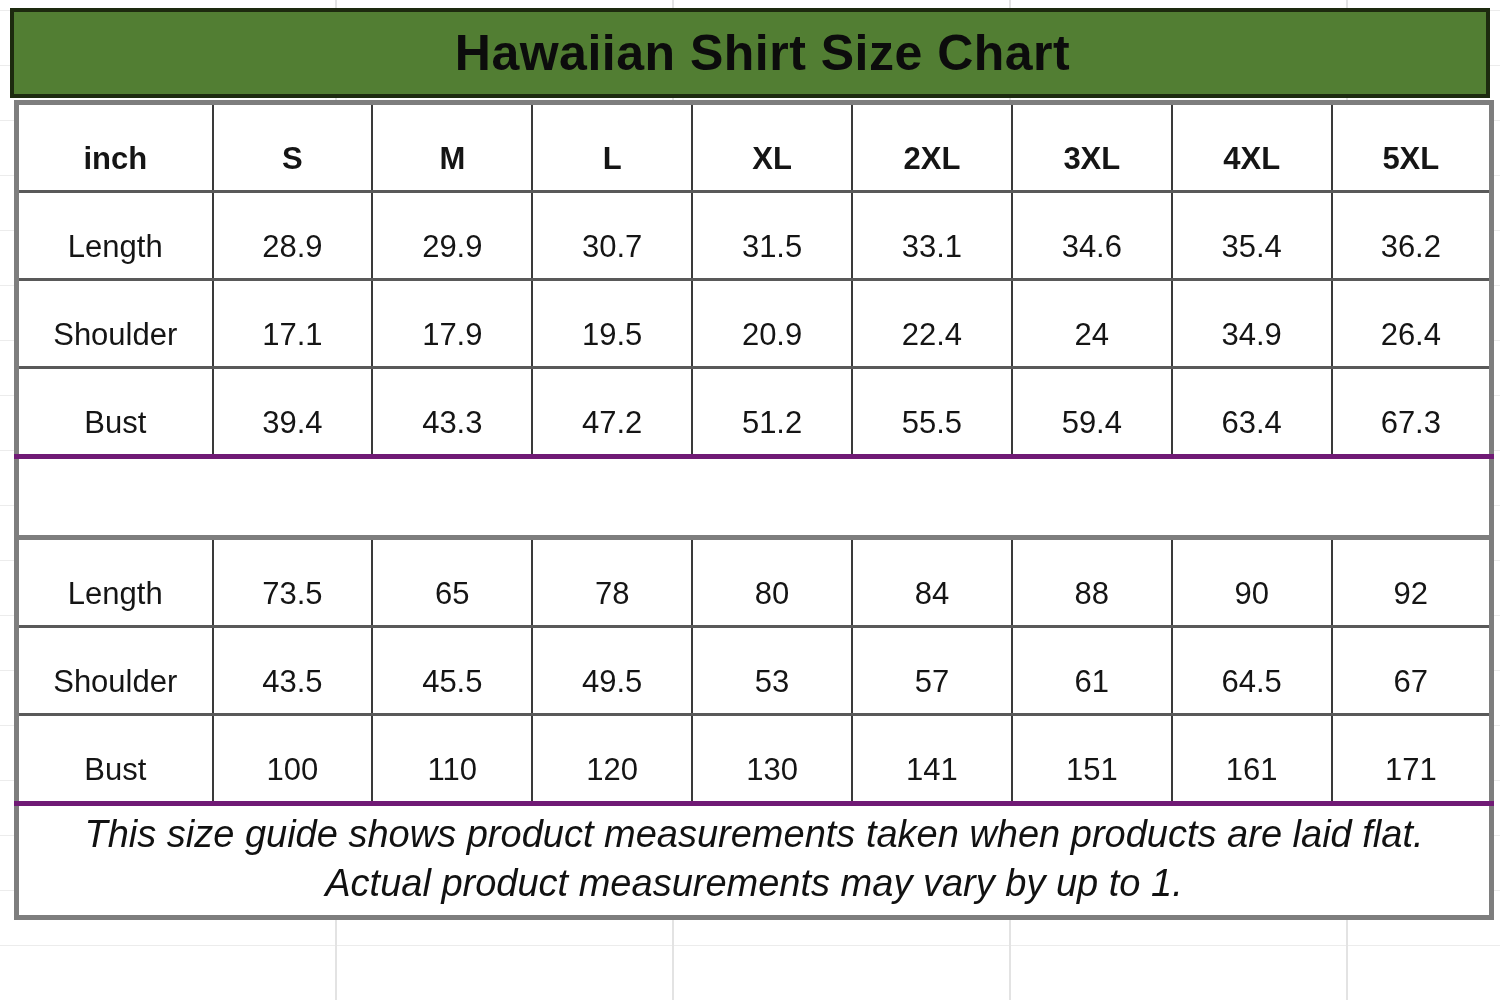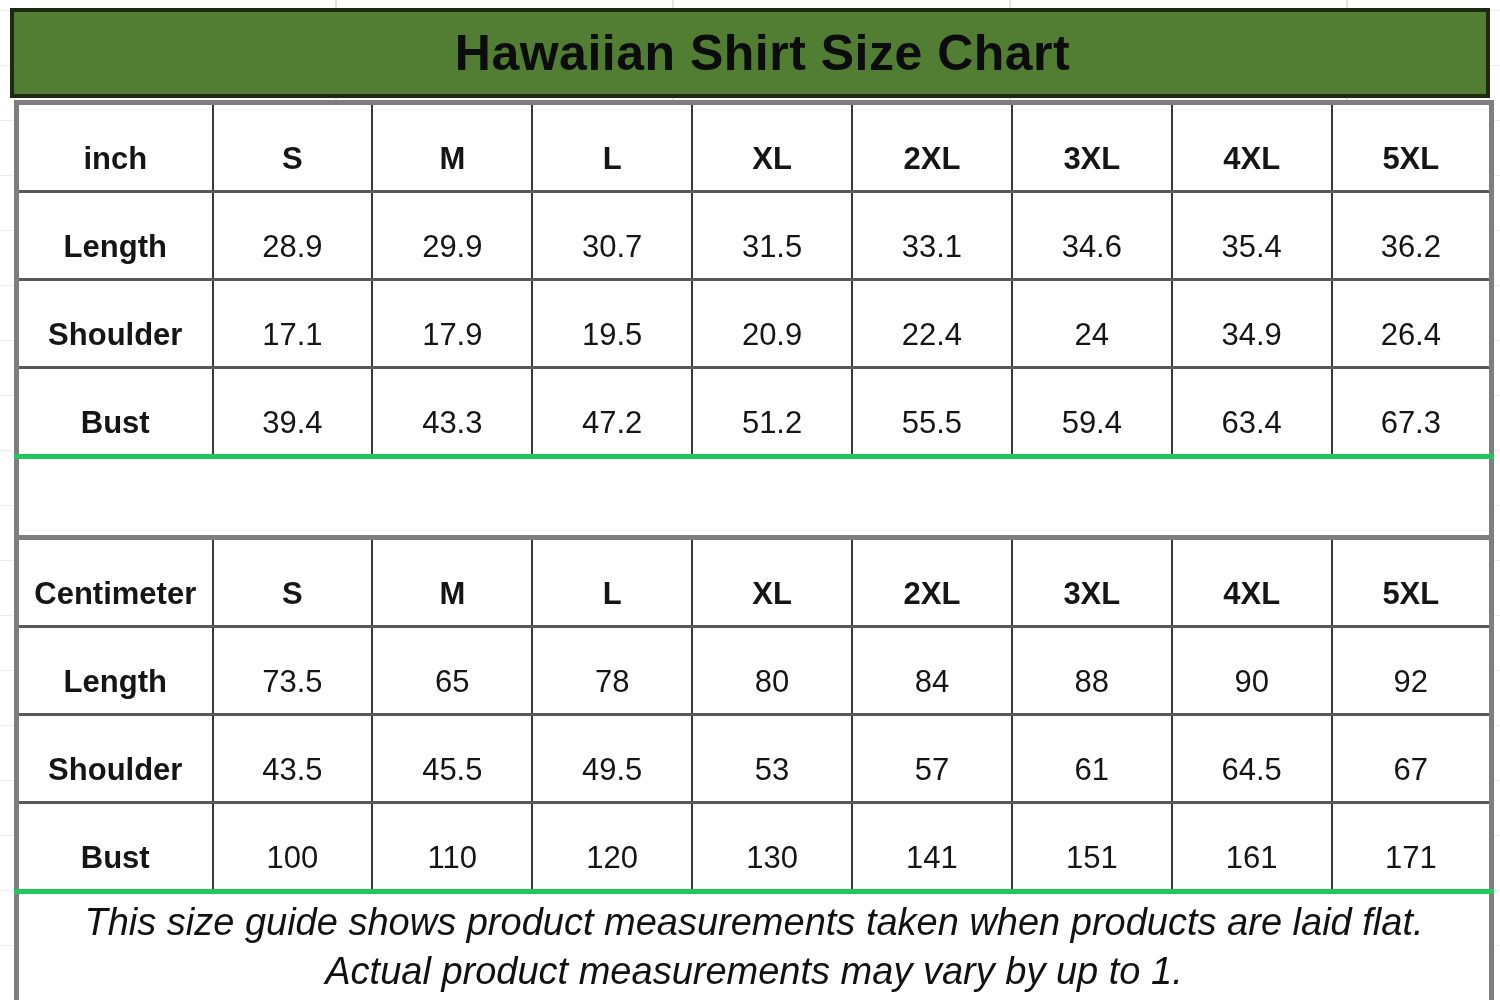--- a/index.html
+++ b/index.html
@@ -53,22 +53,22 @@
     text-align: center;
     vertical-align: bottom;
     font-size: 31px;
     color: #151515;
     padding: 0 0 13px 0;
     height: 72px;
     overflow: hidden;
     white-space: nowrap;
   }
   tr.head td { font-weight: bold; }
-  td.lbl { font-weight: bold; }
-  td.sep-b { border-bottom: 5px solid #22c55e; }
+  td.lbl { font-weight: normal; }
+  td.sep-b { border-bottom: 5px solid #701a75; }
   td.gap {
     height: 76px;
     border-bottom: 5px solid #7e7e7e;
     padding: 0;
   }
   td.footer {
     height: 66px;
     font-style: italic;
     font-weight: normal;
     vertical-align: middle;
@@ -147,31 +147,20 @@
       <td class="sep-b">55.5</td>
       <td class="sep-b">59.4</td>
       <td class="sep-b">63.4</td>
       <td class="sep-b">67.3</td>
     </tr>
 
     <tr>
       <td class="gap" colspan="9"></td>
     </tr>
 
-    <tr class="head">
-      <td class="lbl">Centimeter</td>
-      <td>S</td>
-      <td>M</td>
-      <td>L</td>
-      <td>XL</td>
-      <td>2XL</td>
-      <td>3XL</td>
-      <td>4XL</td>
-      <td>5XL</td>
-    </tr>
 
     <tr>
       <td class="lbl">Length</td>
       <td>73.5</td>
       <td>65</td>
       <td>78</td>
       <td>80</td>
       <td>84</td>
       <td>88</td>
       <td>90</td>

